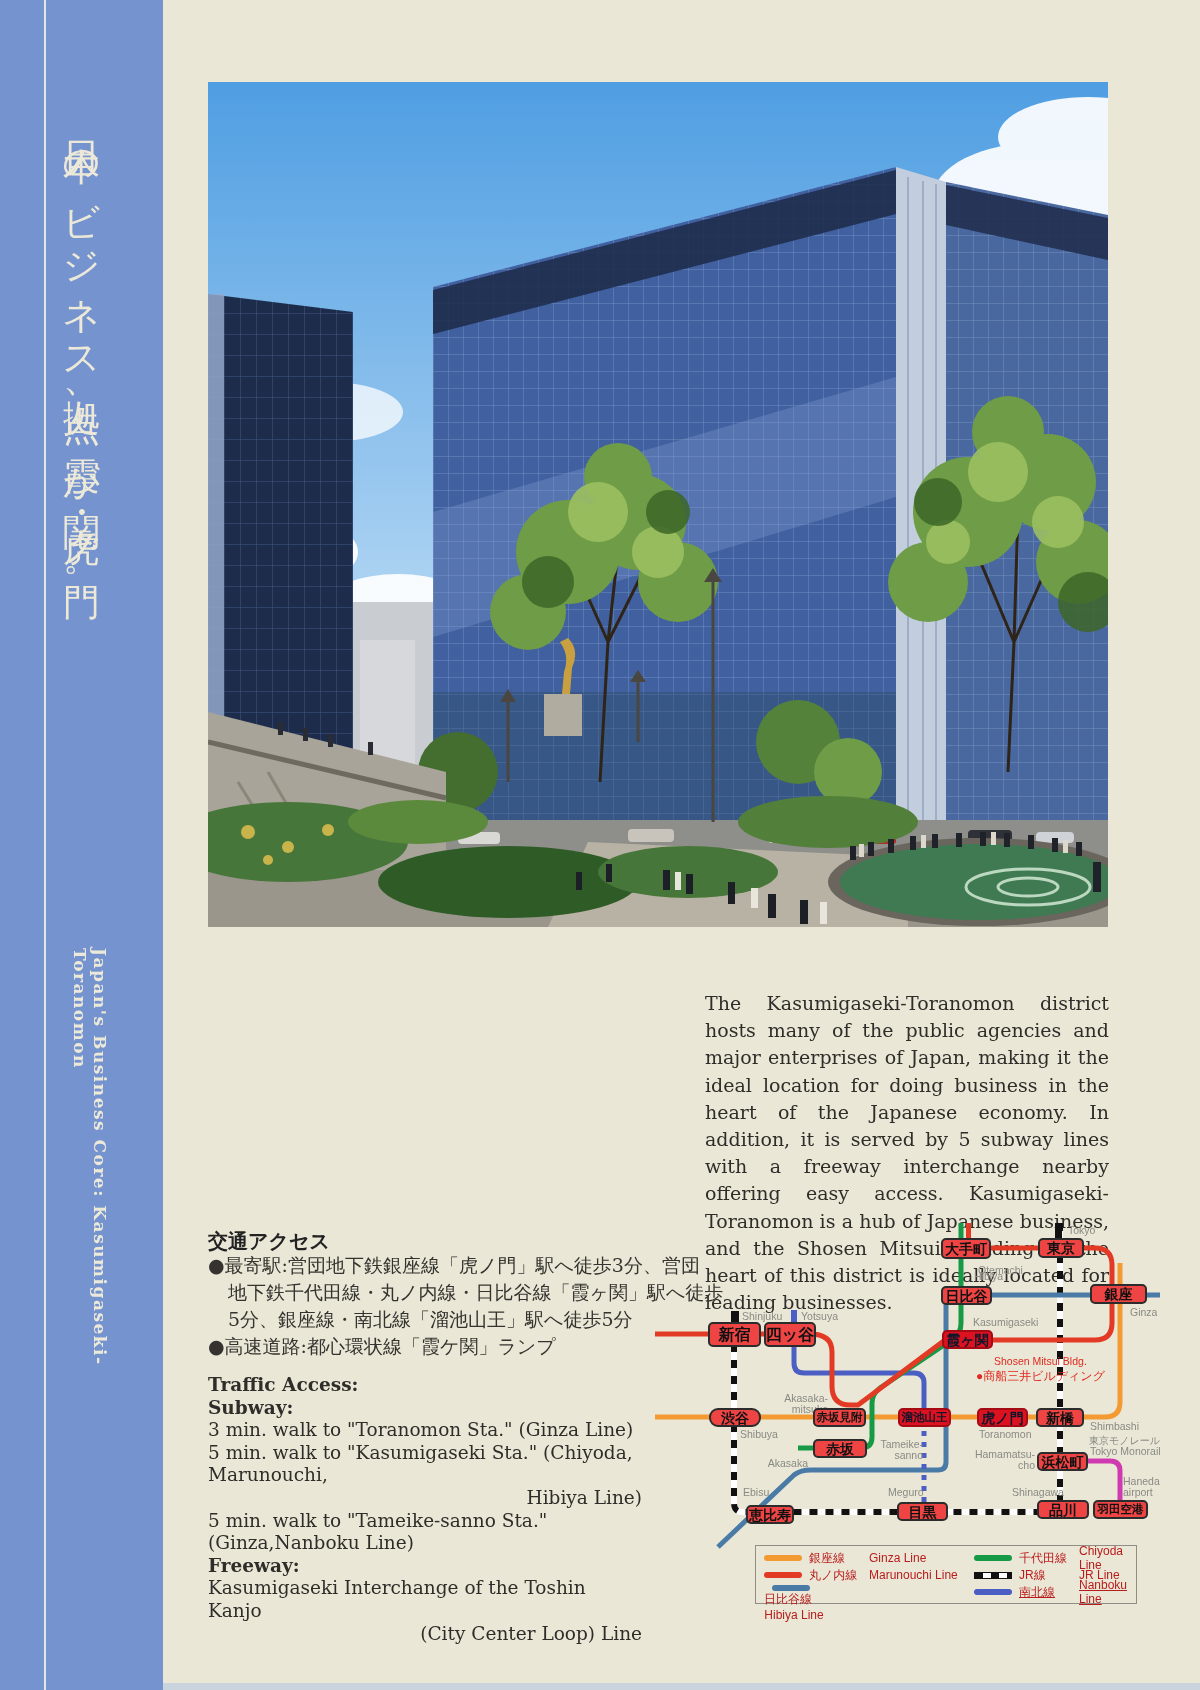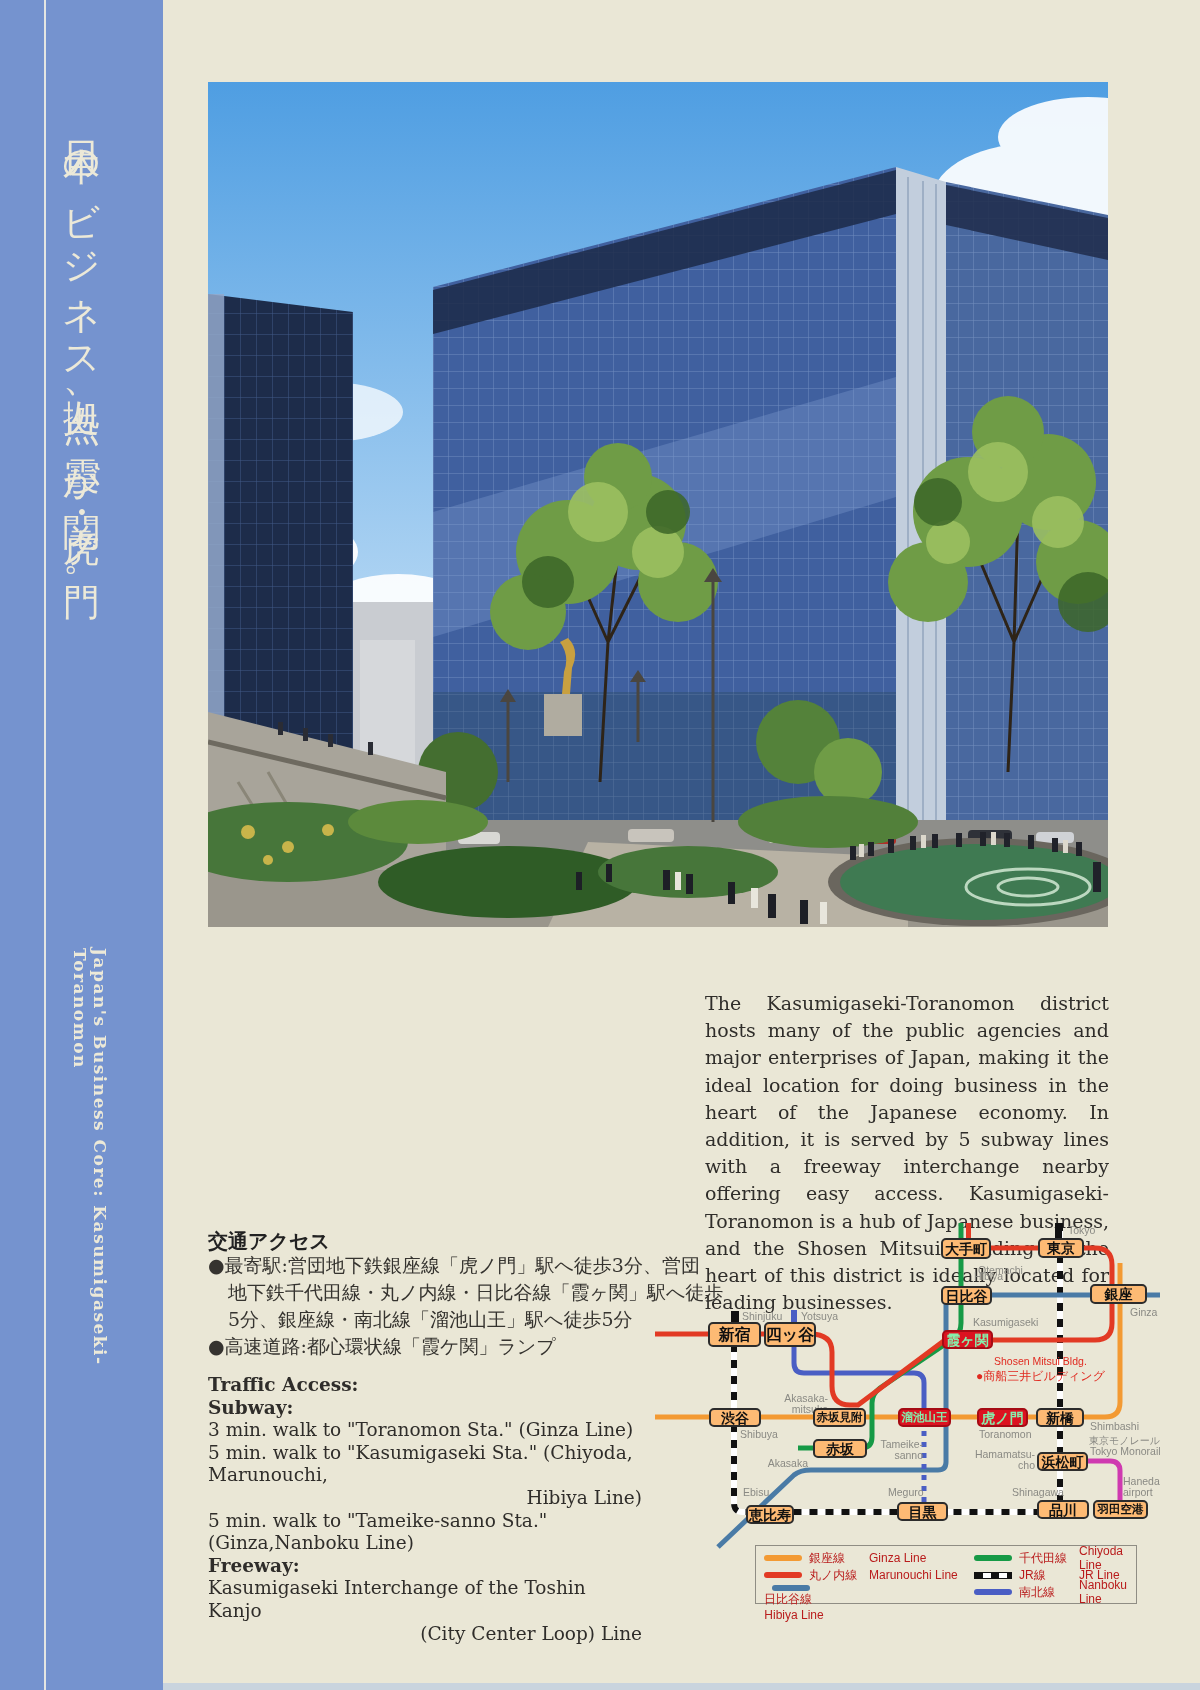--- a/index.html
+++ b/index.html
@@ -26,26 +26,26 @@
             font-family:"Liberation Sans",sans-serif;}
   .acc-jp{position:absolute;left:208px;top:1252px;font-size:19px;line-height:27px;white-space:nowrap;}
   .acc-jp .ind{padding-left:20px;}
   .acc-en{position:absolute;left:208px;top:1374px;width:434px;font-family:"DejaVu Serif","Liberation Serif",serif;
           font-size:18.5px;line-height:22.6px;color:#2f2d2a;}
   .acc-en .b{font-weight:bold;}
   .acc-en .r{text-align:right;}
   
   .map{position:absolute;left:648px;top:1215px;width:517px;height:400px;}
   .map svg.rails{position:absolute;left:0;top:0;}
-  .st{position:absolute;box-sizing:border-box;background:#fdba74;border:2px solid #2c2c2c;border-radius:5px;
+  .st{position:absolute;box-sizing:border-box;background:#ef4444;border:2px solid #2c2c2c;border-radius:5px;
       color:#111;font-weight:bold;font-size:14px;line-height:1;display:flex;align-items:center;justify-content:center;
       white-space:nowrap;z-index:3;}
   .st.big{font-size:16px;}
   .st.sm{font-size:11.5px;}
-  .st.red{background:var(--station_red,#dc1220);border-color:#a50b14;color:#86efac;}
+  .st.red{background:var(--station_red,#dc1220);border-color:#a50b14;color:#0f172a;}
   .rl{position:absolute;font-size:10.5px;line-height:11px;color:var(--romaji,#8a8a84);white-space:nowrap;z-index:2;}
   .rl.ra{text-align:right;}
   .bldg-en{position:absolute;left:346px;top:140px;font-size:10.5px;color:var(--map_red,#e02a20);z-index:3;}
   .bldg-jp{position:absolute;left:328px;top:153px;font-size:12px;font-weight:normal;color:var(--map_red,#e02a20);z-index:3;}
   .legend{position:absolute;left:107px;top:330px;width:380px;height:57px;border:1px solid #8f8d84;z-index:3;}
   .lg-item{position:absolute;height:14px;display:flex;align-items:center;font-size:12px;color:#b91c1c;}
   .sw{width:38px;height:6px;border-radius:3px;margin-right:7px;flex:none;}
   .sw.ginza{background:var(--ginza);}
   .sw.marunouchi{background:var(--marunouchi);}
   .sw.hibiya{background:var(--hibiya);}
@@ -289,21 +289,21 @@
       <path d="M437 246 H462 Q472 246 472 256 V285" fill="none" style="stroke:var(--monorail)" stroke-width="5"></path>
 
       <rect x="83" y="96" width="8" height="11" fill="#111"></rect>
       <rect x="143" y="95" width="6" height="12" style="fill:var(--nanboku)"></rect>
       <rect x="318" y="8" width="5" height="15" style="fill:var(--marunouchi)"></rect>
       <rect x="407" y="8" width="7" height="15" fill="#111"></rect>
     </svg>
 
     <div class="st big" style="left:60px;top:107px;width:53px;height:25px;">新宿</div>
     <div class="st big" style="left:116px;top:107px;width:52px;height:25px;">四ッ谷</div>
-    <div class="st" style="left:61px;top:193px;width:52px;height:19px;">渋谷</div>
+    <div class="st" style="left:61px;top:193px;width:52px;height:19px;border-radius:9px;">渋谷</div>
     <div class="st sm" style="left:165px;top:193px;width:53px;height:19px;">赤坂見附</div>
     <div class="st sm red" style="left:250px;top:193px;width:53px;height:19px;">溜池山王</div>
     <div class="st red" style="left:329px;top:193px;width:51px;height:19px;">虎ノ門</div>
     <div class="st" style="left:388px;top:193px;width:48px;height:19px;">新橋</div>
     <div class="st" style="left:165px;top:224px;width:54px;height:19px;">赤坂</div>
     <div class="st" style="left:389px;top:237px;width:51px;height:19px;">浜松町</div>
     <div class="st" style="left:98px;top:290px;width:48px;height:19px;">恵比寿</div>
     <div class="st" style="left:249px;top:287px;width:51px;height:19px;">目黒</div>
     <div class="st" style="left:389px;top:285px;width:52px;height:19px;">品川</div>
     <div class="st sm" style="left:445px;top:285px;width:55px;height:19px;">羽田空港</div>
@@ -368,21 +368,21 @@
       <div class="lg-item" style="left:218px;top:5px;">
         <span class="sw chiyoda"></span>
         <span class="lg-jp">千代田線</span>
         <span>Chiyoda Line</span>
       </div>
       <div class="lg-item" style="left:218px;top:22px;">
         <span class="sw jr"></span>
         <span class="lg-jp">JR線</span>
         <span>JR Line</span>
       </div>
-      <div class="lg-item" style="left:218px;top:39px;">
+      <div class="lg-item" style="left:218px;top:39px;text-decoration:underline;">
         <span class="sw nanboku"></span>
         <span class="lg-jp">南北線</span>
         <span>Nanboku Line</span>
       </div>
     </div>
   </div>
 
   <div class="bottom-strip"></div>
 </div>
 

